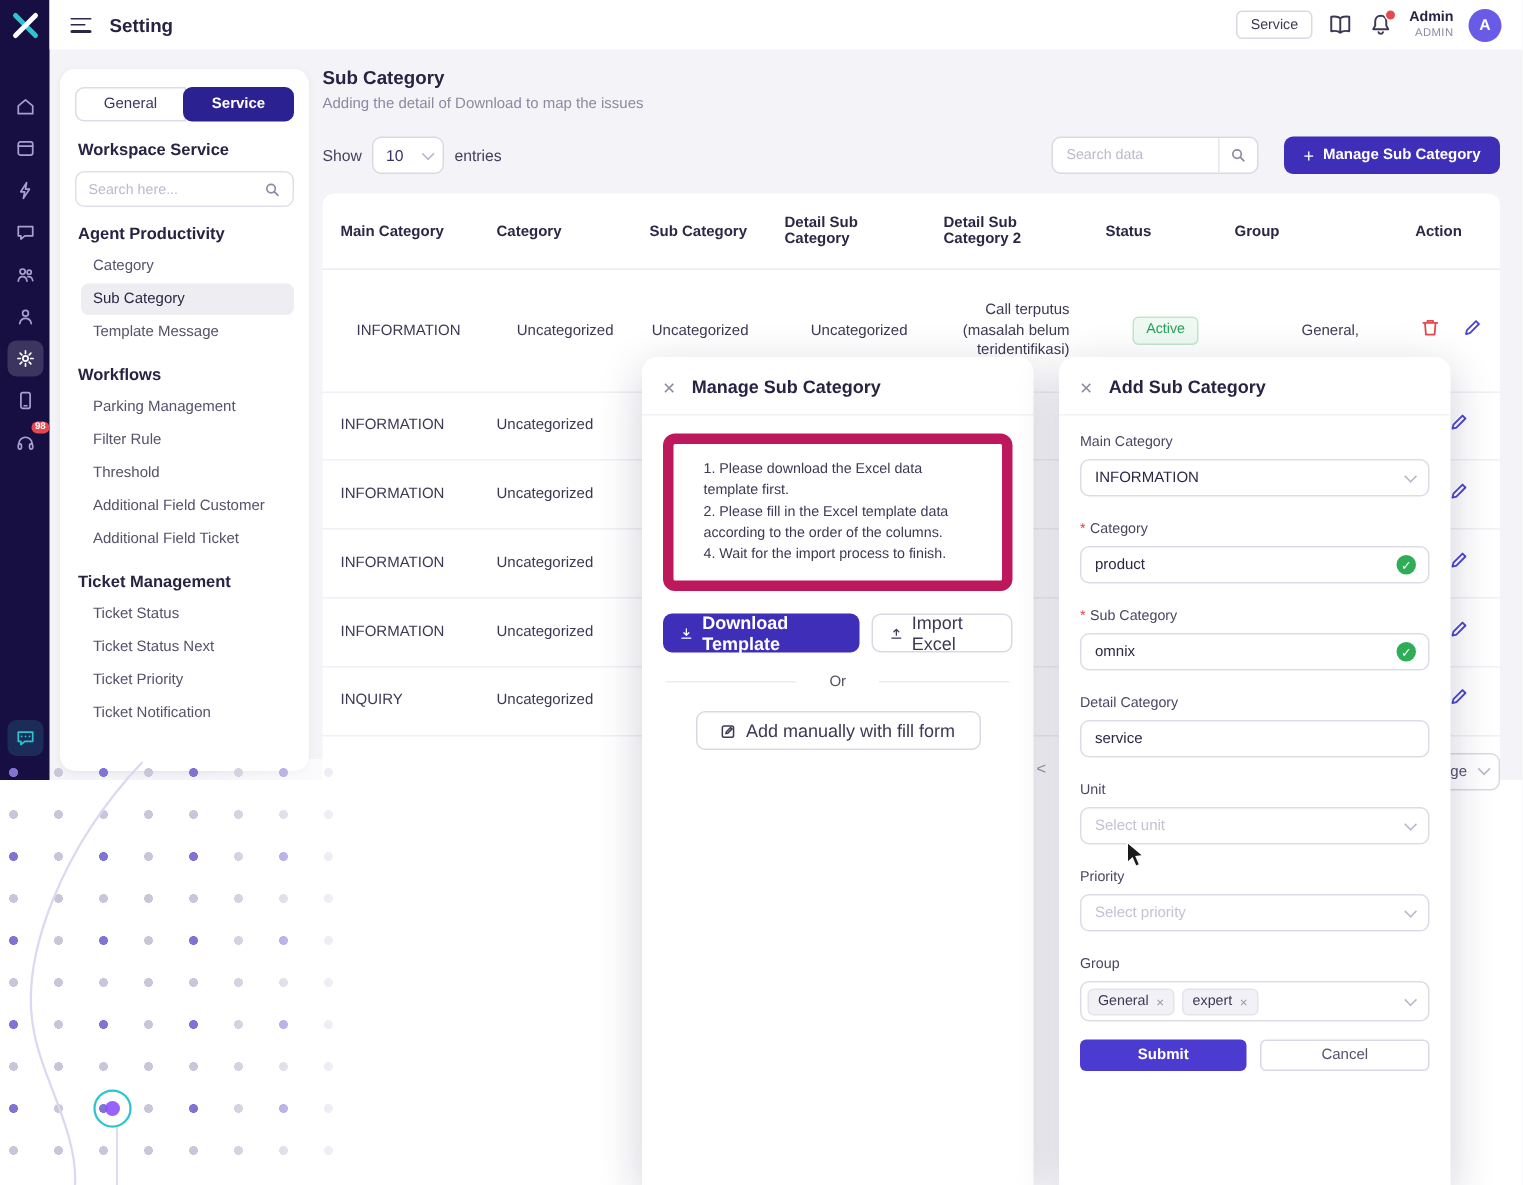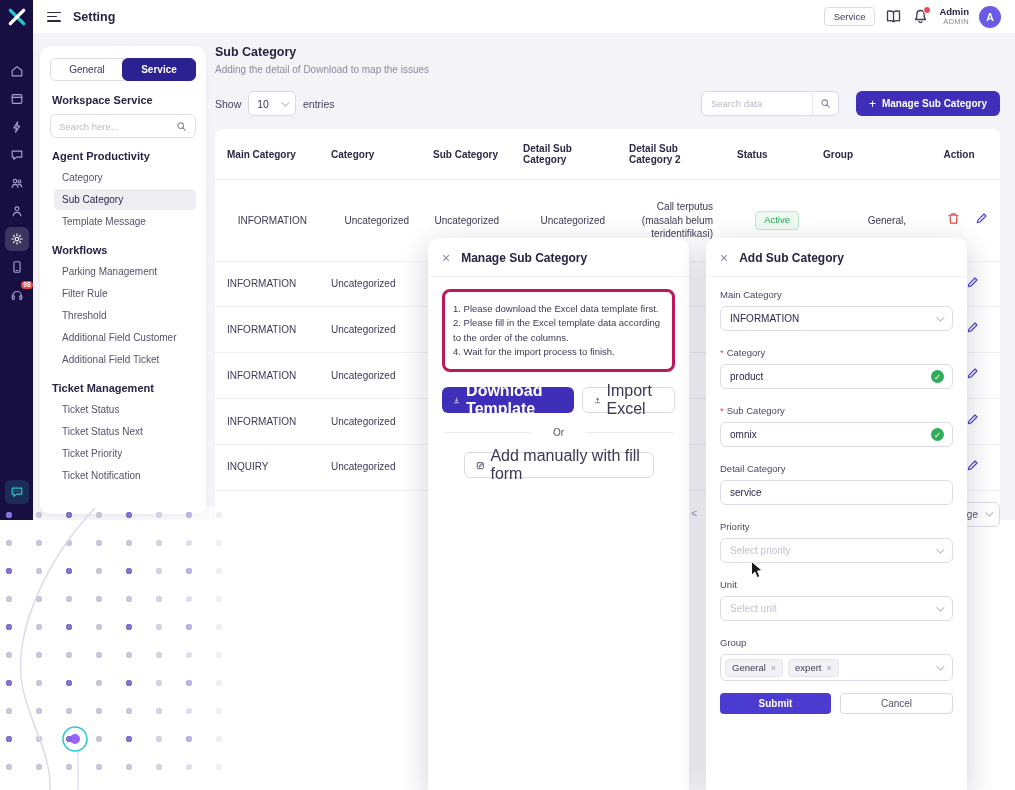--- a/index.html
+++ b/index.html
@@ -102,23 +102,23 @@
 
   
   .modal { position: absolute; top: 238px; width: 261px; height: 552px; background: #fff;
            border-radius: 10px 10px 0 0; box-shadow: 0 8px 30px rgba(23,16,65,.20); z-index: 5; }
   #modal-manage { left: 428px; }
   #modal-add { left: 706px; }
   .m-head { display: flex; align-items: center; gap: 11px; padding: 13px 14px 11px; border-bottom: 1px solid #f2f2f6; }
   .m-close { font-size: 14px; color: #8b8aa0; line-height: 1; cursor: pointer; }
   .m-title { font-size: 12px; font-weight: bold; }
   .m-body { padding: 12px 14px; }
-  .instructions { border: 3px solid #be185d; border-radius: 8px; padding: 10px 8px; font-size: 9.5px; line-height: 1.5; color: #3c3954; }
+  .instructions { border: 7px solid #be185d; border-radius: 8px; padding: 10px 20px; font-size: 9.5px; line-height: 1.5; color: #3c3954; }
   .btn-row { display: flex; gap: 8px; margin-top: 15px; }
-  .btn { height: 26px; border-radius: 6px; font-size: 16px; display: flex; align-items: center; justify-content: center; gap: 6px; padding: 0 11px; cursor: pointer; }
+  .btn { height: 26px; border-radius: 6px; font-size: 12px; display: flex; align-items: center; justify-content: center; gap: 6px; padding: 0 11px; cursor: pointer; }
   .btn.primary { background: #3f2fb8; color: #fff; font-weight: bold; }
   .btn.outline { border: 1px solid #d9d9e3; background: #fff; color: #3c3954; }
   .btn svg { width: 11px; height: 11px; fill: none; stroke: currentColor; stroke-width: 1.3; stroke-linecap: round; stroke-linejoin: round; }
   .or-row { display: flex; align-items: center; gap: 22px; margin: 14px 2px; }
   .or-row .line { flex: 1; height: 1px; background: #ececf2; }
   .or-row span { font-size: 10px; color: #55526b; }
   .manual-btn { width: 190px; margin: 2px auto 0; }
 
   
   .field { margin-bottom: 16px; }
@@ -516,30 +516,30 @@
         <span class="gcheck">✓</span>
       </div>
     </div>
     <div class="field">
       <div class="flabel">Detail Category</div>
       <div class="finput">
         <span>service</span>
       </div>
     </div>
     <div class="field">
+      <div class="flabel">Unit</div>
+      <div class="finput">
+        <span class="ph">Select unit</span>
+        <span class="chevron"></span>
+      </div>
+    </div>
+    <div class="field">
       <div class="flabel">Priority</div>
       <div class="finput">
         <span class="ph">Select priority</span>
-        <span class="chevron"></span>
-      </div>
-    </div>
-    <div class="field">
-      <div class="flabel">Unit</div>
-      <div class="finput">
-        <span class="ph">Select unit</span>
         <span class="chevron"></span>
       </div>
     </div>
     <div class="field" style="margin-bottom:12px;">
       <div class="flabel">Group</div>
       <div class="finput group-box">
         <span class="chip">
           <span>General</span>
             <span class="x">×</span>
         </span>

